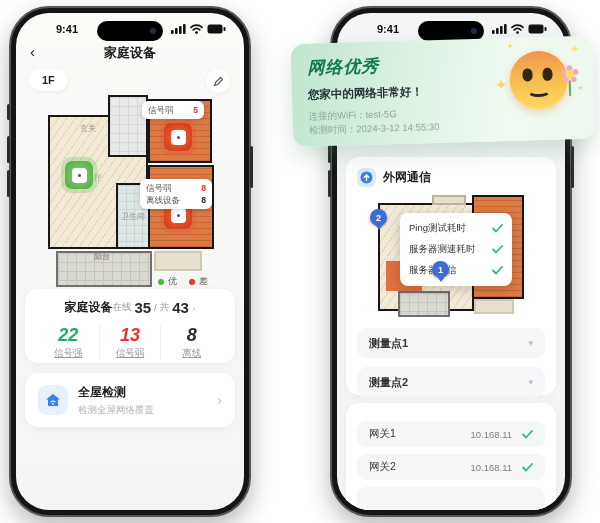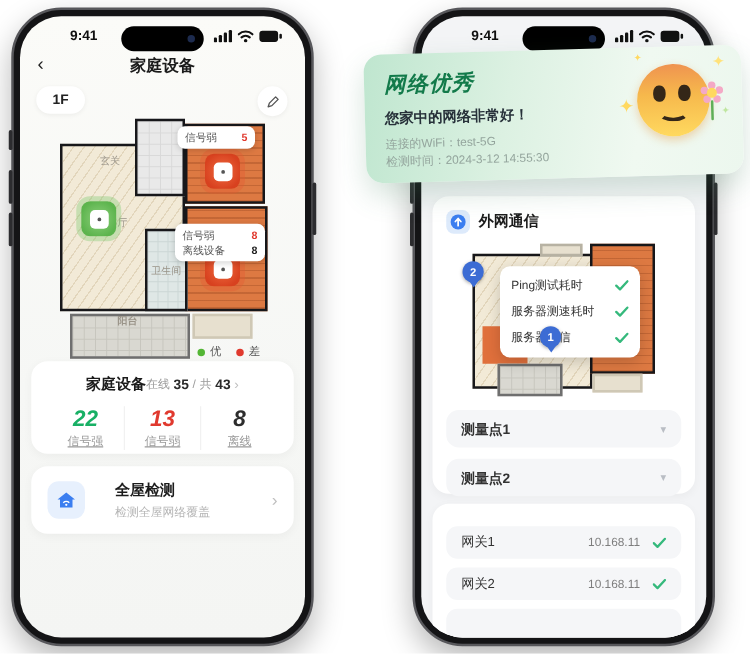--- a/index.html
+++ b/index.html
@@ -74,30 +74,30 @@
   .legend { position:absolute; top:262px; right:36px; display:flex; gap:12px; align-items:center; }
   .legend-item { display:flex; gap:4px; align-items:center; font-size:9px; color:#555; }
   .dot { width:6px; height:6px; border-radius:50%; }
 
   .card { position:absolute; left:9px; right:9px; background:#fff; border-radius:13px;
           box-shadow:0 2px 8px rgba(0,0,0,.04); }
   .devices-card { top:276px; height:74px; padding:10px 13px; }
   .devices-head { display:flex; justify-content:center; align-items:center; }
   .devices-title { font-size:12px; font-weight:bold; color:#1c1c1c; }
   .devices-count { font-size:9.5px; color:#9a9a9a; display:flex; gap:3px; align-items:center; }
-  .devices-count b { color:#2a2a2a; font-size:11px; }
+  .devices-count b { color:#2a2a2a; font-size:15px; }
   .chev { color:#bfbfbf; font-size:11px; line-height:10px; }
   .stats { display:flex; margin-top:9px; }
   .stat { flex:1; text-align:center; }
   .stat + .stat { border-left:1px solid #f1f1f1; }
   .stat-val { font-size:18px; font-weight:bold; line-height:20px;font-style:italic; }
   .stat-lbl { font-size:9.5px; color:#9a9a9a; margin-top:2px;text-decoration:underline; }
   .v-green { color:#18b065; } .v-red { color:#e0392e; } .v-dark { color:#2d2d2d; }
 
-  .detect-card { top:360px; height:54px; padding:10px 13px; display:flex; align-items:center; gap:24px; }
+  .detect-card { top:360px; height:54px; padding:10px 13px; display:flex; align-items:center; gap:10px; }
   .detect-icon { width:30px; height:30px; border-radius:9px; background:#e7f0fd;
                  display:flex; align-items:center; justify-content:center; }
   .detect-txt { flex:1; }
   .detect-title { font-size:12px; font-weight:bold; color:#1c1c1c; }
   .detect-sub { font-size:9.5px; color:#b5b5b5; margin-top:3px; }
 
   
   .wan-card { top:144px; height:238px; padding:11px 11px; }
   .sec-head { display:flex; align-items:center; gap:7px; }
   .sec-title { font-size:12px; font-weight:bold; color:#1c1c1c; }

